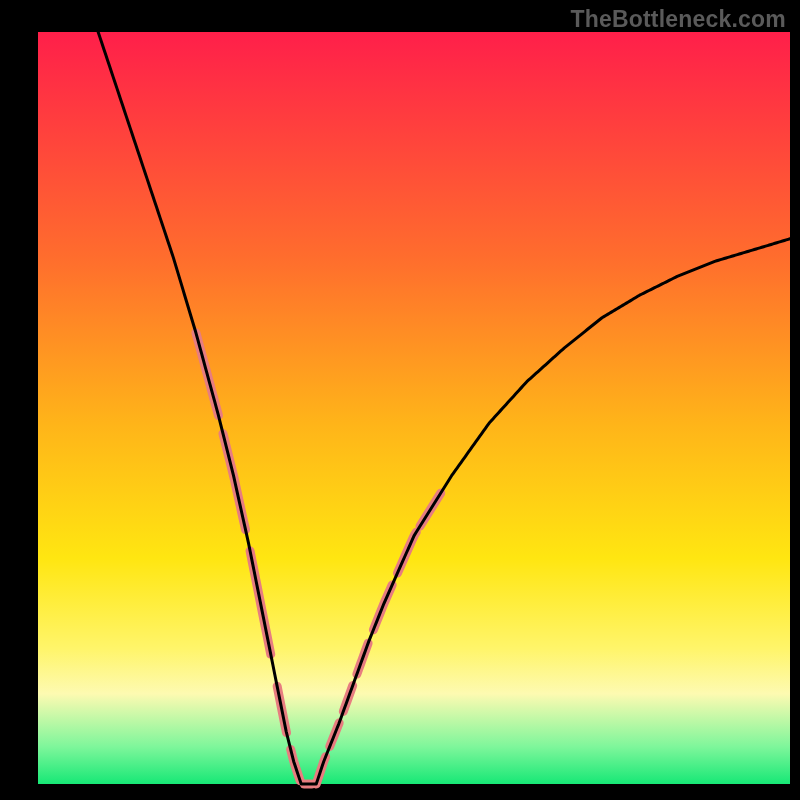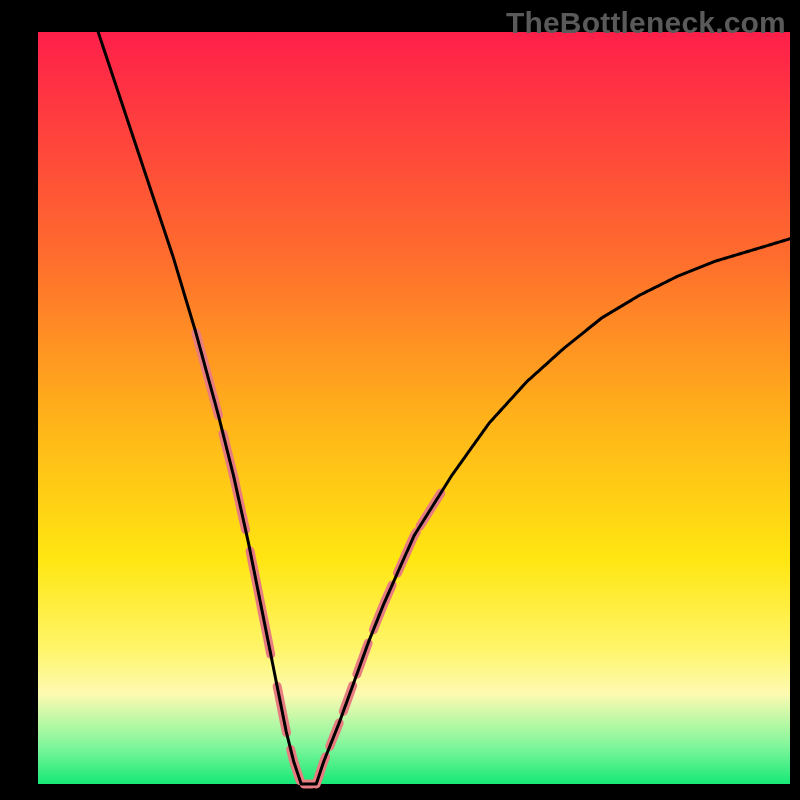--- a/index.html
+++ b/index.html
@@ -33,21 +33,21 @@
       #fff56a 82%,
       #fdfab1 88%,
       #7ff69b 95%,
       #17e876 100%
     );
   }
   .watermark {
     position: absolute;
     top: 6px;
     right: 14px;
-    font-size: 30px;
+    font-size: 23px;
     font-weight: 600;
     color: #5a5a5a;
     letter-spacing: 0.2px;
     user-select: none;
   }
   svg.curve {
     position: absolute;
     left: 0;
     top: 0;
     width: 752px;

